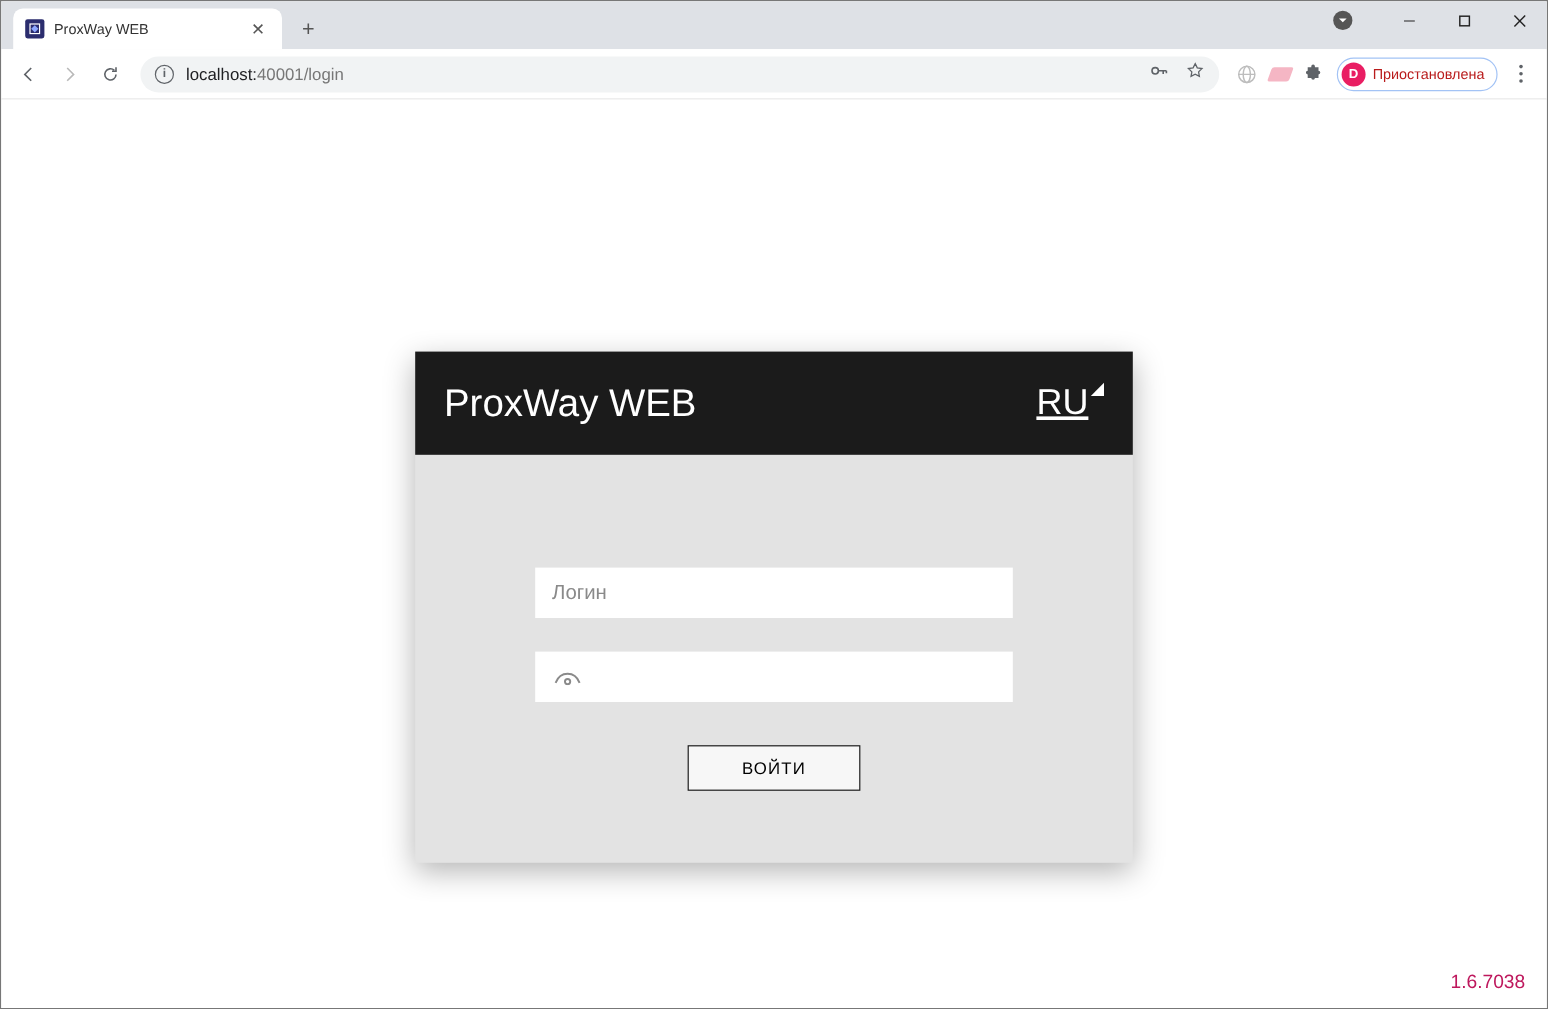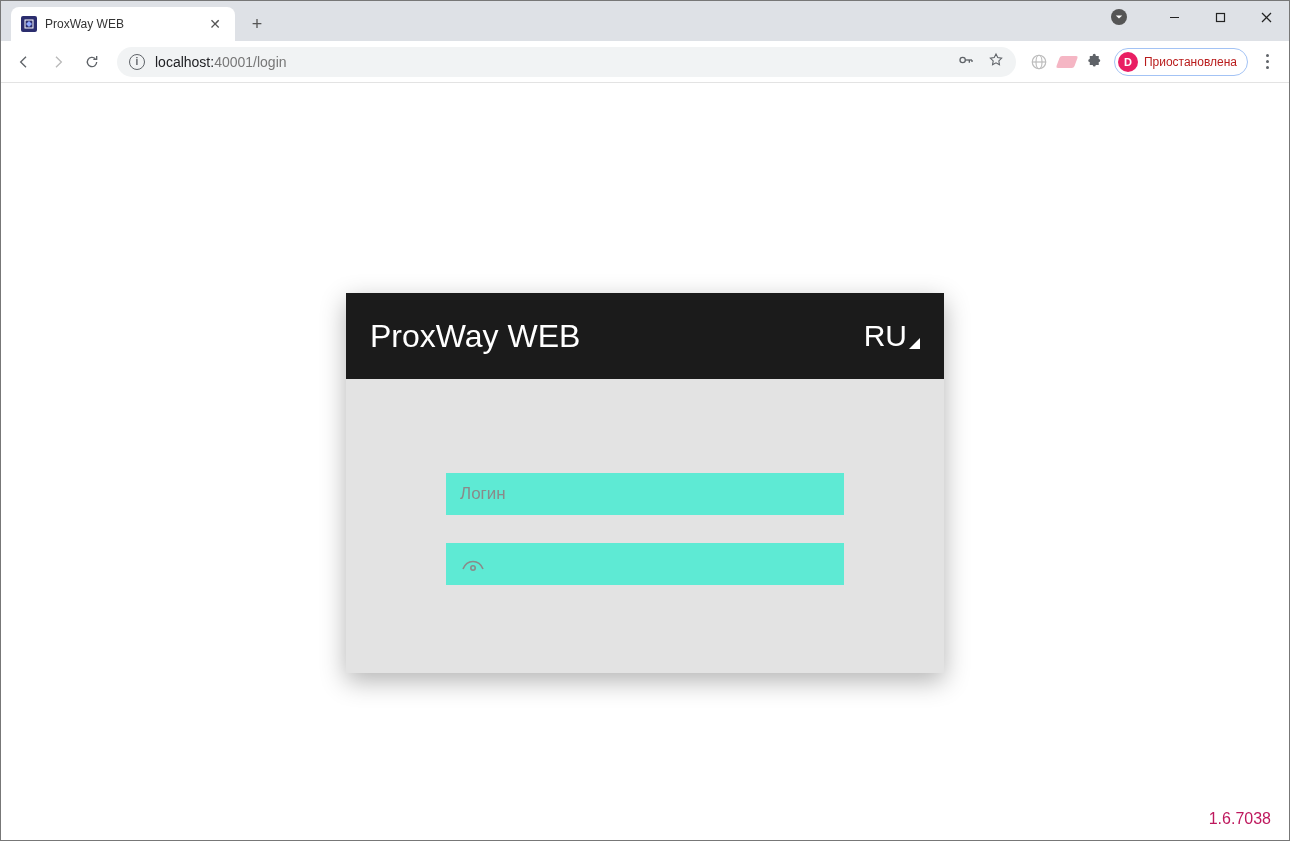--- a/index.html
+++ b/index.html
@@ -41,25 +41,25 @@
   .profile-chip .avatar{width:20px;height:20px;border-radius:50%;background:#e91e63;color:#fff;font-size:11px;display:flex;align-items:center;justify-content:center;font-weight:600;}
   .profile-chip .txt{font-size:12px;color:#b91c1c;}
   .menu-dots{display:flex;flex-direction:column;gap:3px;padding:0 8px;}
   .menu-dots span{width:3px;height:3px;border-radius:50%;background:#5f6368;}
 
   
   .viewport{position:absolute;top:82px;left:0;right:0;bottom:0;background:#fff;}
   .login-card{position:absolute;left:50%;top:210px;transform:translateX(-50%);width:598px;background:#e3e3e3;box-shadow:0 8px 24px rgba(0,0,0,0.3);}
   .login-header{background:#1b1b1b;color:#fff;height:86px;display:flex;align-items:center;justify-content:space-between;padding:0 24px;}
   .login-header .logo{font-size:32px;font-weight:400;}
-  .login-header .lang{display:flex;align-items:flex-end;cursor:pointer;}
+  .login-header .lang{display:flex;cursor:pointer;text-decoration:underline;}
   .login-header .lang .txt{font-size:30px;font-weight:400;}
   .login-header .lang .tri{width:0;height:0;border-left:11px solid transparent;border-bottom:11px solid #fff;margin-left:2px;margin-bottom:4px;}
   .login-body{padding:94px 100px 60px;}
-  .field{background:#5eead4;height:42px;display:flex;align-items:center;padding:0 14px;margin-bottom:28px;}
+  .field{background:#ffffff;height:42px;display:flex;align-items:center;padding:0 14px;margin-bottom:28px;}
   .field input{border:0;outline:0;flex:1;font-size:17px;color:#333;background:transparent;}
   .field input::placeholder{color:#8a8a8a;}
   .field .eye{color:#8a8a8a;width:26px;height:26px;display:flex;align-items:center;justify-content:center;cursor:pointer;}
   .field .eye svg{width:24px;height:14px;}
   .login-btn-wrap{text-align:center;margin-top:36px;}
   .login-btn{background:#f7f7f7;border:1px solid #1b1b1b;padding:10px 44px;font-size:14px;letter-spacing:1px;cursor:pointer;}
   .version{position:absolute;right:18px;bottom:12px;font-size:16px;color:#be185d;}
 </style>
 </head>
 <body>
@@ -183,16 +183,19 @@
         <input type="text" placeholder="Логин" style="">
       </div>
       <div class="field">
         <span class="eye">
           <svg viewBox="0 0 24 14">
               <path d="M2 12 C 6 2, 18 2, 22 12" fill="none" stroke="currentColor" stroke-width="1.6"></path>
               <circle cx="12" cy="11" r="2.2" fill="none" stroke="currentColor" stroke-width="1.6"></circle>
             </svg>
         </span>
       </div>
+      <div class="login-btn-wrap">
+        <button class="login-btn">ВОЙТИ</button>
+      </div>
     </div>
   </div>
   <div class="version">1.6.7038</div>
 </div>
 
 </body></html>

